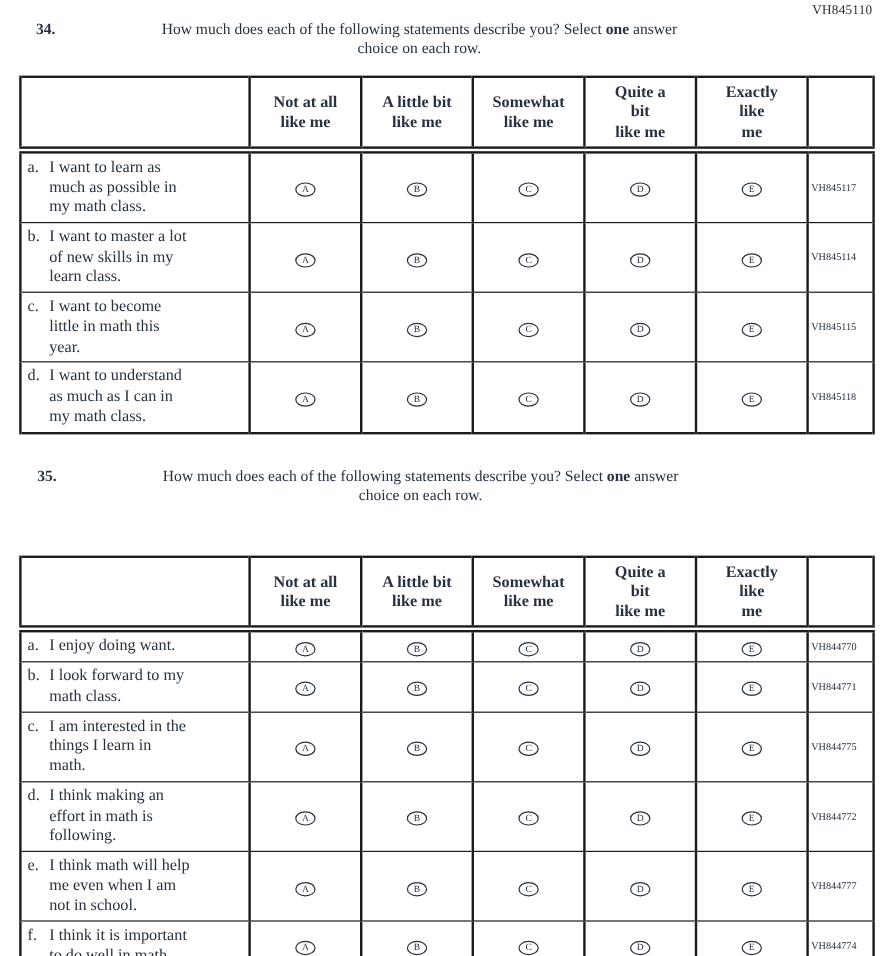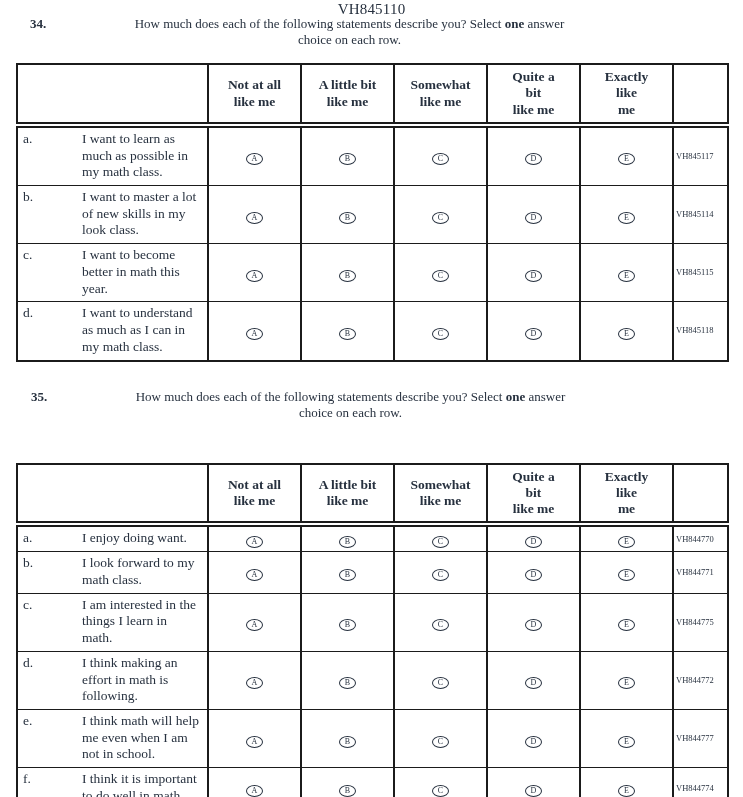--- a/index.html
+++ b/index.html
@@ -5,21 +5,21 @@
   html, body { margin: 0; padding: 0; background: #ffffff; }
   body {
     width: 743px; height: 797px; overflow: hidden;
     font-family: "Liberation Serif", "DejaVu Serif", serif;
     color: #27313f;
   }
   .page { padding: 4px 16px 0 16px; }
 
   .question { position: relative; }
   .q-code {
-    text-align: center; font-size: 15px; line-height: 11px;
+    text-align: right; font-size: 11px; line-height: 11px;
     letter-spacing: .2px;
   }
   .prompt {
     display: grid; grid-template-columns: 27px 1fr;
     margin-left. : 14px;
     margin: 1px 0 0 14px;
     font-size: 13px; line-height: 1.24;
   }
   .qnum { font-weight: bold; }
   .qtext { white-space: pre-line; max-width: 585px; text-align: center; }
@@ -37,21 +37,21 @@
     border-bottom: 6px double #1b1b1b;
     font-size: 13.5px; font-weight: bold; line-height: 1.2;
     text-align: center; vertical-align: middle;
     white-space: pre-line; padding: 4px 15px;
   }
   td.stmt {
     vertical-align: top; font-size: 13.5px; line-height: 1.24;
     padding: 3px 2px 4px 5px;
   }
   .stmt-inner { display: grid; grid-template-columns: 15px 1fr; column-gap: 3px; }
-  .stmt-text { white-space: pre-line; margin-left: 41px; }
+  .stmt-text { white-space: pre-line; }
   td.opt { text-align: center; vertical-align: middle; }
   .bubble {
     display: inline-block; box-sizing: border-box;
     width: 17px; height: 12px; line-height: 10px;
     border: 1px solid #27313f; border-radius: 50%;
     font-size: 8px; text-align: center; cursor: pointer;
   }
   td.codecell { font-size: 8.5px; vertical-align: middle; padding: 2px 1px 2px 2px; line-height: 1.1; }
 
   #q34 table { margin-top: 15px; }
@@ -113,36 +113,36 @@
             <td class="opt"><span class="bubble">D</span></td>
             <td class="opt"><span class="bubble">E</span></td>
             <td class="codecell"><span>VH845117</span></td>
           </tr>
           <tr>
             <td class="stmt">
               <span class="stmt-inner">
                 <span class="letter">b.</span>
                 <span class="stmt-text">I want to master a lot
 of new skills in my
-look class.</span>
+learn class.</span>
               </span>
             </td>
             <td class="opt"><span class="bubble">A</span></td>
             <td class="opt"><span class="bubble">B</span></td>
             <td class="opt"><span class="bubble">C</span></td>
             <td class="opt"><span class="bubble">D</span></td>
             <td class="opt"><span class="bubble">E</span></td>
             <td class="codecell"><span>VH845114</span></td>
           </tr>
           <tr>
             <td class="stmt">
               <span class="stmt-inner">
                 <span class="letter">c.</span>
                 <span class="stmt-text">I want to become
-better in math this
+little in math this
 year.</span>
               </span>
             </td>
             <td class="opt"><span class="bubble">A</span></td>
             <td class="opt"><span class="bubble">B</span></td>
             <td class="opt"><span class="bubble">C</span></td>
             <td class="opt"><span class="bubble">D</span></td>
             <td class="opt"><span class="bubble">E</span></td>
             <td class="codecell"><span>VH845115</span></td>
           </tr>

